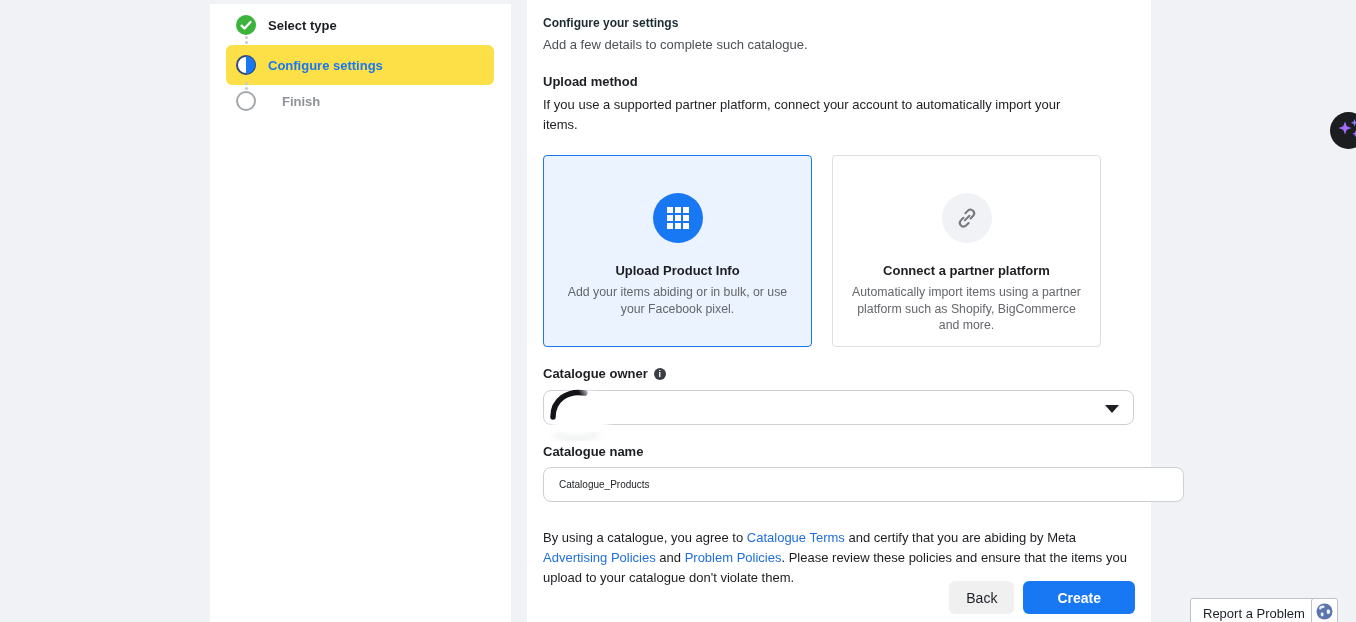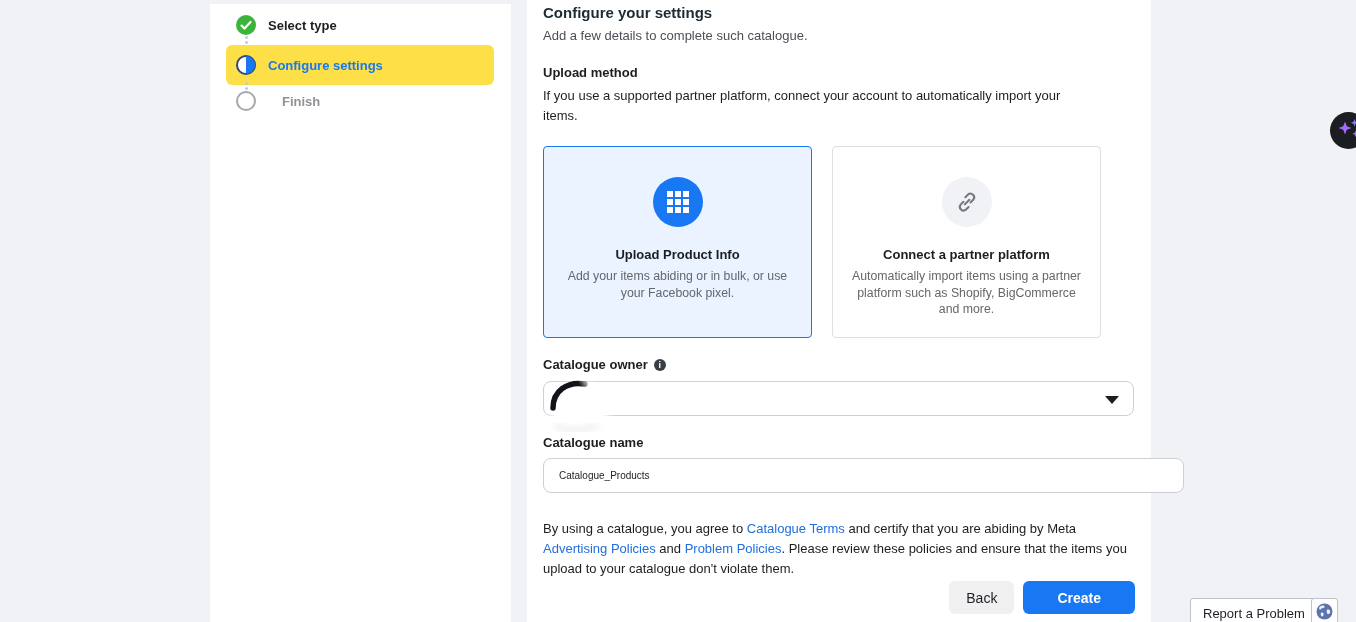--- a/index.html
+++ b/index.html
@@ -18,26 +18,26 @@
   .row-1 { top:8px;  height:26px; }
   .row-2 { top:41px; height:40px; background:#fde047; }
   .row-3 { top:84px; height:26px; }
   .row-1 .step-label { color:#1C1E21; }
   .row-2 .step-label { color:#1877F2; }
   .row-3 .step-label { color:#8F9397;padding-left:14px; }
   .conn-dot { position:absolute; left:35px; width:3px; height:3px; border-radius:50%; background:#C7CAD1; }
   
   .main { position:absolute; left:527px; top:0; width:624px; height:100%; background:#fff; }
   .content { position:absolute; left:16px; top:0; width:591px; }
-  .page-title { margin-top:4px; font-size:15px; font-weight:bold; color:#1C2B33; }
+  .page-title { margin-top:16px; font-size:12px; font-weight:bold; color:#1C2B33; }
   .page-subtitle { margin-top:7px; font-size:13px; color:#4B4F56; }
   .section-label { margin-top:22px; font-size:13px; font-weight:bold; color:#1C1E21; }
   .section-desc { margin-top:6px; width:548px; font-size:13px; line-height:20px; color:#1C1E21; }
   .cards { margin-top:20px; display:flex; gap:20px; }
-  .card { width:269px; height:192px; border-radius:4px; text-align:center; padding:2px 14px; cursor:pointer; }
+  .card { width:269px; height:192px; border-radius:4px; text-align:center; padding:9px 14px; cursor:pointer; }
   .card.selected { background:#EAF3FF; border:1px solid #1877F2; }
   .card.plain    { background:#FFFFFF; border:1px solid #DCDFE4; }
   .card-circle { width:50px; height:50px; border-radius:50%; margin:28px auto 0; display:flex; align-items:center; justify-content:center; }
   .card-circle.blue { background:#1877F2; }
   .card-circle.gray { background:#F0F2F5; }
   .card-title { margin-top:20px; font-size:13px; font-weight:bold; color:#1C1E21; }
   .card-desc  { margin-top:6px; font-size:12.3px; line-height:16.5px; color:#65676B; }
   .field-label { margin-top:19px; font-size:13px; font-weight:bold; color:#1C1E21; display:flex; align-items:center; }
   .info-badge { width:12px; height:12px; margin-left:6px; border-radius:50%; background:#3A3F45; color:#fff;
                 font-size:9px; font-weight:bold; line-height:12px; text-align:center; cursor:pointer; }

